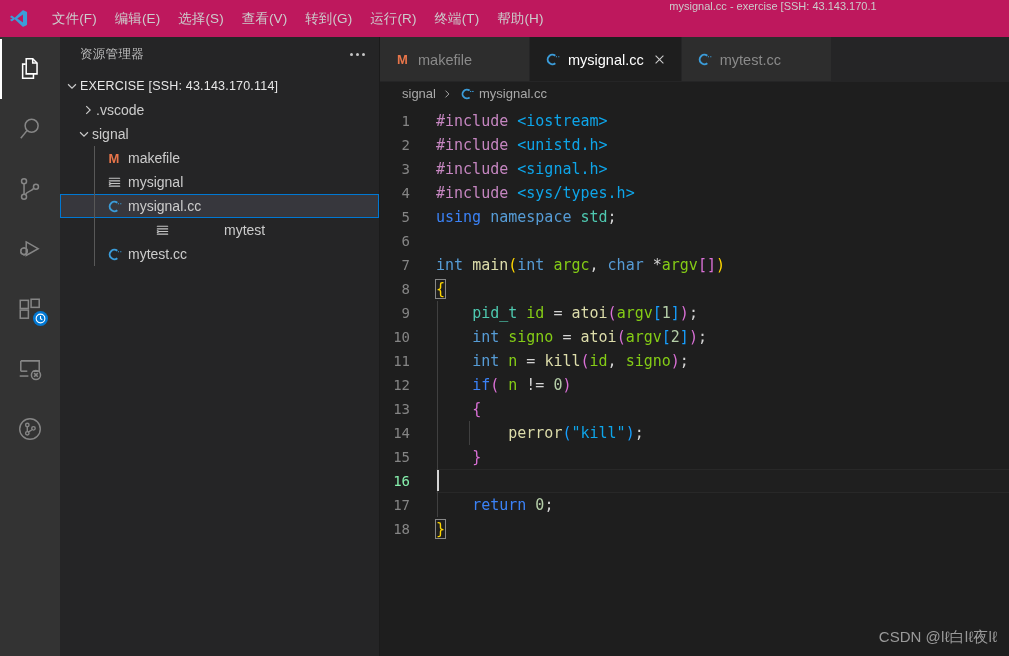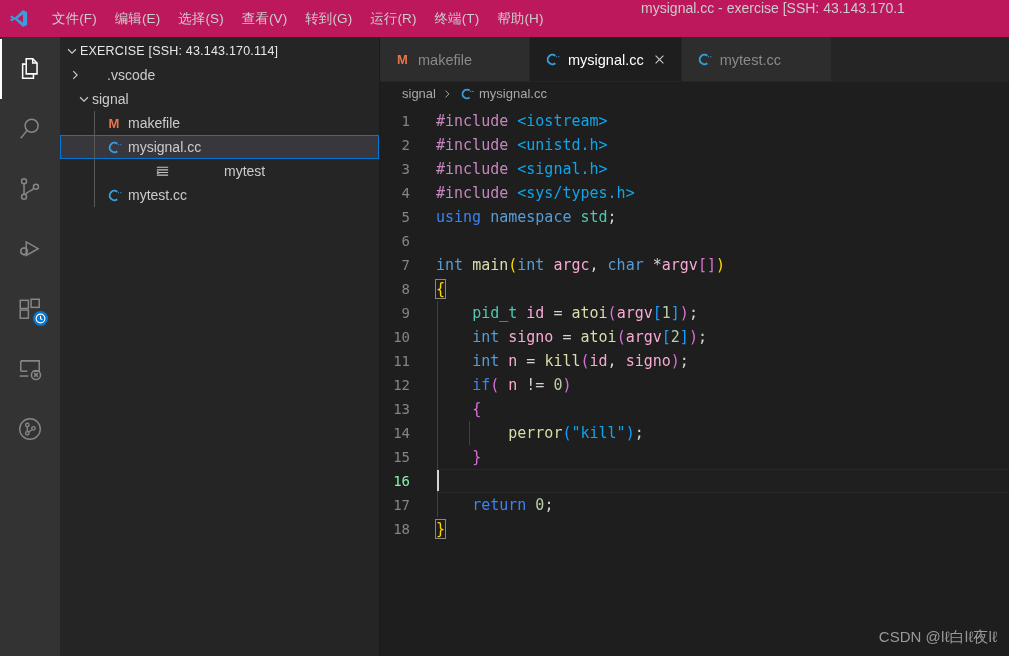--- a/index.html
+++ b/index.html
@@ -28,21 +28,21 @@
   .menu-item {
     color: #cccccc; font-size: 13.5px;
     padding: 2px 9px; height: 24px;
     display: flex; align-items: center;
     white-space: nowrap; cursor: default;
     letter-spacing: .1px;
   }
   .window-title {
     position: absolute; left: 0; right: 12px;
     text-align: center;
-    color: #cccccc; font-size: 14px;
+    color: #cccccc; font-size: 11px;
     pointer-events: none;
     white-space: nowrap;
     overflow: hidden;
     padding-left: 540px;
     text-overflow: clip;
     margin-left: 9px;
   }
 
   
   .body-row { flex: 1; display: flex; min-height: 0; }
@@ -202,21 +202,21 @@
   }
   .bmatch { outline: 1px solid #888888; outline-offset: 0px; }
 
   
   .t-pre   { color: #c586c0; }
   .t-str   { color: #0ea5e9; }
   .t-kw    { color: #569cd6; }
   .t-ctl   { color: #3b82f6; }
   .t-type  { color: #4ec9b0; }
   .t-fn    { color: #dcdcaa; }
-  .t-var   { color: #f9a8d4; }
+  .t-var   { color: #84cc16; }
   .t-num   { color: #b5cea8; }
   .t-op    { color: #d4d4d4; }
   .b-yel   { color: #ffd700; }
   .b-mag   { color: #da70d6; }
   .b-blu   { color: #179fff; }
 
   .watermark {
     position: absolute; right: 12px; bottom: 9px;
     color: #9a9a9a; font-size: 15px;
     font-family: "Liberation Sans", "DejaVu Sans", sans-serif;
@@ -330,30 +330,38 @@
             <circle cx="15.2" cy="11.4" r="1.6"></circle>
             <path d="M9.5 9.9 v4.5"></path>
             <path d="M13.7 12.6 c-1.3 1.6 -2.6 1.2 -3.4 2.6"></path>
           </svg>
         </span>
       </div>
 
     </div>
 
     <div class="sidebar">
+      <div class="sidebar-header">
+        <span class="sidebar-title">资源管理器</span>
+        <span class="more-dots">
+            <i></i>
+            <i></i>
+            <i></i>
+          </span>
+      </div>
       <div class="tree" id="file-tree">
           <div class="tree-row root" style="padding-left: 0px;">
             <span class="twisty">
               <svg viewBox="0 0 16 16" fill="none" stroke="currentColor" stroke-width="1.3">
                 <path d="M3.5 6 L8 10.5 L12.5 6"></path>
               </svg>
             </span>
             <span class="tree-label">EXERCISE [SSH: 43.143.170.114]</span>
           </div>
-          <div class="tree-row" style="padding-left: 3px; gap: 24px;">
+          <div class="tree-row" style="padding-left: 16px;">
             <span class="twisty">
               <svg viewBox="0 0 16 16" fill="none" stroke="currentColor" stroke-width="1.3">
                 <path d="M6 3.5 L10.5 8 L6 12.5"></path>
               </svg>
             </span>
             <span class="tree-label">.vscode</span>
           </div>
           <div class="tree-row" style="padding-left: 12px;">
             <span class="twisty">
               <svg viewBox="0 0 16 16" fill="none" stroke="currentColor" stroke-width="1.3">
@@ -362,20 +370,31 @@
             </span>
             <span class="tree-label">signal</span>
           </div>
           <div class="tree-row" style="padding-left: 24px;">
             <div class="indent-guide" style="left: 34px;"></div>
             <span class="twisty spacer"></span>
             <span class="file-icon">
               <span style="color:#e8754a">M</span>
             </span>
             <span class="tree-label">makefile</span>
+          </div>
+          <div class="tree-row" style="padding-left: 24px;">
+            <div class="indent-guide" style="left: 34px;"></div>
+            <span class="twisty spacer"></span>
+            <span class="file-icon">
+              <svg viewBox="0 0 16 16" fill="none" stroke="#c5c5c5" stroke-width="1.25" stroke-linecap="round">
+                <path d="M2.5 3.5 h11 M2.5 6.3 h11 M4.6 9.1 h8.9 M2.5 11.9 h11"></path>
+                <path d="M2.5 8.2 l2 .9 l-2 .9"></path>
+              </svg>
+            </span>
+            <span class="tree-label">mysignal</span>
           </div>
           <div class="tree-row selected" style="padding-left: 24px;">
             <div class="indent-guide" style="left: 34px;"></div>
             <span class="twisty spacer"></span>
             <span class="file-icon">
               <svg viewBox="0 0 16 16" fill="none">
                 <path d="M11 4.1 A5 5 0 1 0 11 11.9" stroke="#3b9cd9" stroke-width="2.1" fill="none"></path>
                 <path d="M11.6 5.1 h1.2 M12.2 4.5 v1.2" stroke="#3b9cd9" stroke-width="1.1"></path>
                 <path d="M14.1 5.1 h1.2 M14.7 4.5 v1.2" stroke="#3b9cd9" stroke-width="1.1"></path>
               </svg>

